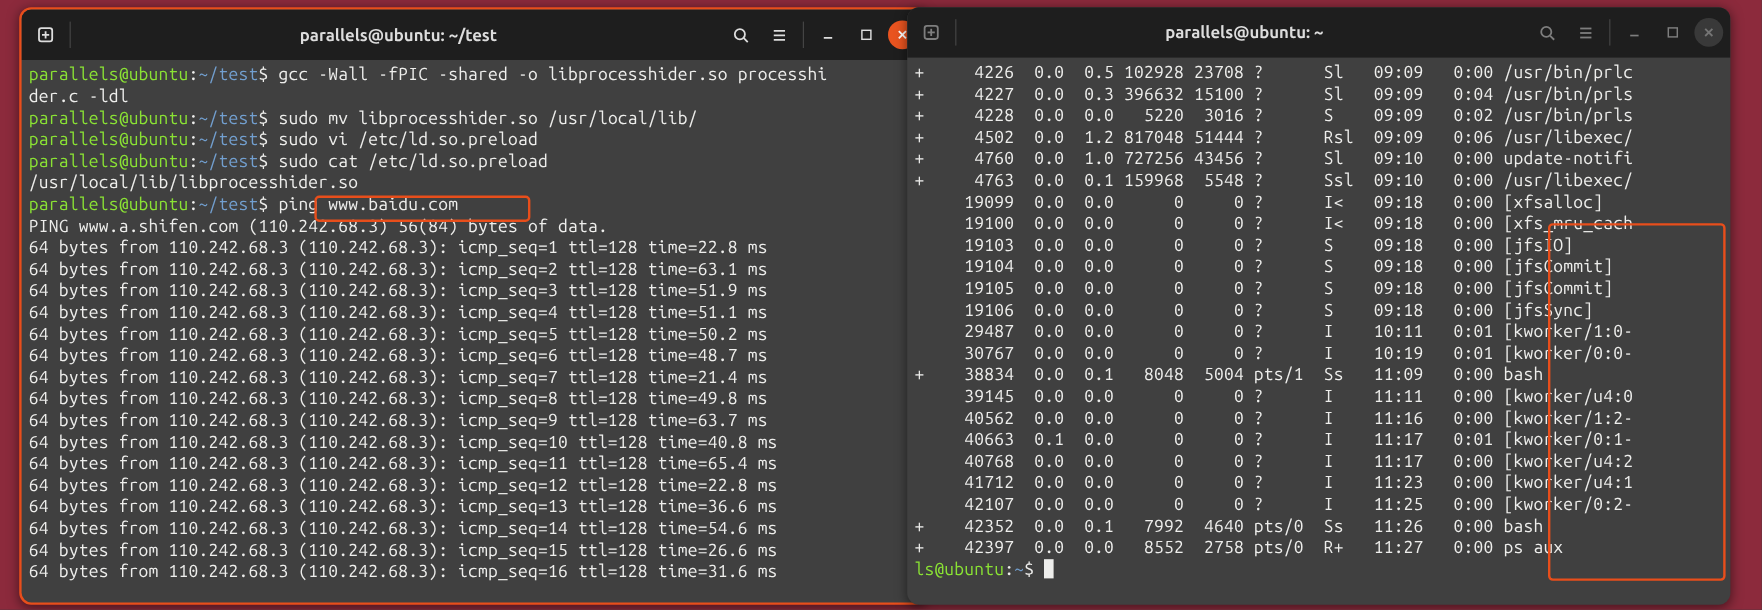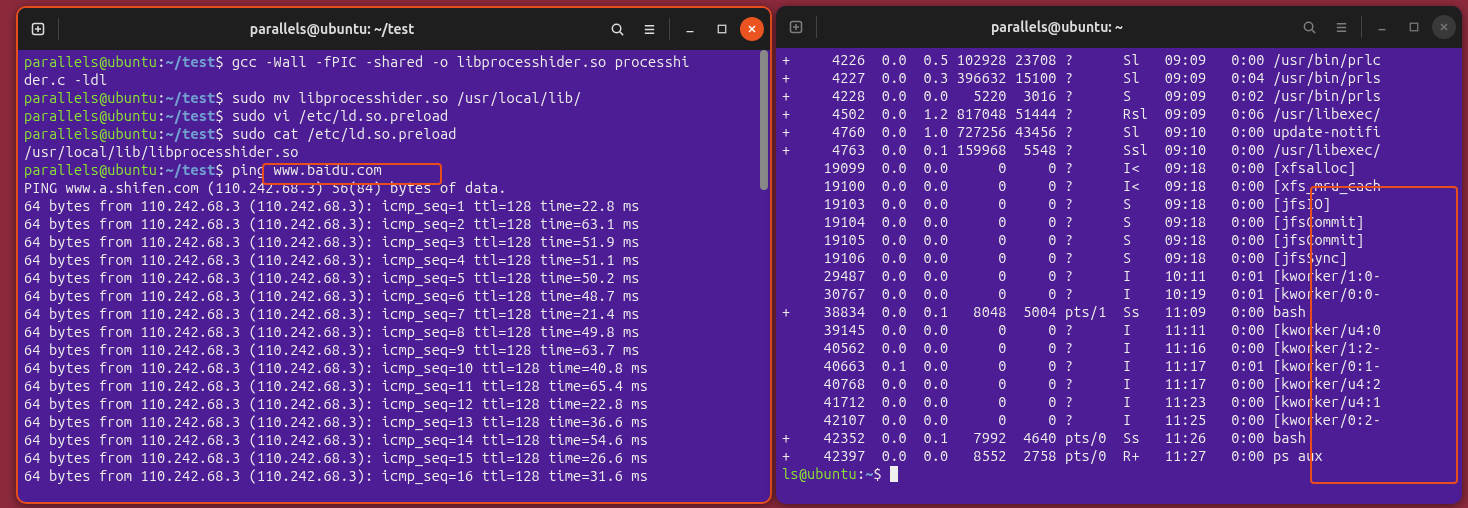--- a/index.html
+++ b/index.html
@@ -12,27 +12,27 @@
     height: 508px;
     overflow: hidden;
     color: #eee;
     position: relative;
   }
   .desktop {
     position: absolute; inset: 0; background: #8c2a3c;
   }
   .win {
     position: absolute;
-    background: #4c1d95;
+    background: #404040;
     border-radius: 10px;
     overflow: hidden;
     box-shadow: 0 2px 10px rgba(0,0,0,0.5);
   }
   .win-left { left: 16px; top: 6px; width: 756px; height: 498px; border: 2px solid #e84e1b; }
-  .win-right { left: 776px; top: 6px; width: 686px; height: 498px; }
+  .win-right { left: 756px; top: 6px; width: 686px; height: 498px; }
   .titlebar {
     height: 42px;
     background: #1e1e1e;
     display: flex;
     align-items: center;
     color: #ddd;
     font-family: Ubuntu, sans-serif;
     font-size: 14px;
     position: relative;
     padding: 0 6px;
@@ -54,21 +54,21 @@
   .divider { width:1px; height:22px; background:#444; margin:0 2px; }
   .term-body {
     padding: 3px 6px 3px 6px;
     white-space: pre;
     font-size: 14.5px;
     letter-spacing: 0.2px;
     position: relative;
   }
   .term-line { white-space: pre; height:18px; }
   .green { color:#8ae234; font-weight:normal;}
-  .blue  { color:#729fcf; font-weight:bold;}
+  .blue  { color:#729fcf; font-weight:normal;}
   .plain { color:#eeeeec; }
   .cursor {
     display:inline-block; width:8px; height:16px;
     background:#eeeeec; vertical-align:text-bottom;
   }
   .scrollbar {
     position:absolute; right:0; top:42px; width:12px; bottom:0;
   }
   .scrollbar .thumb {
     position:absolute; left:2px; width:8px;

